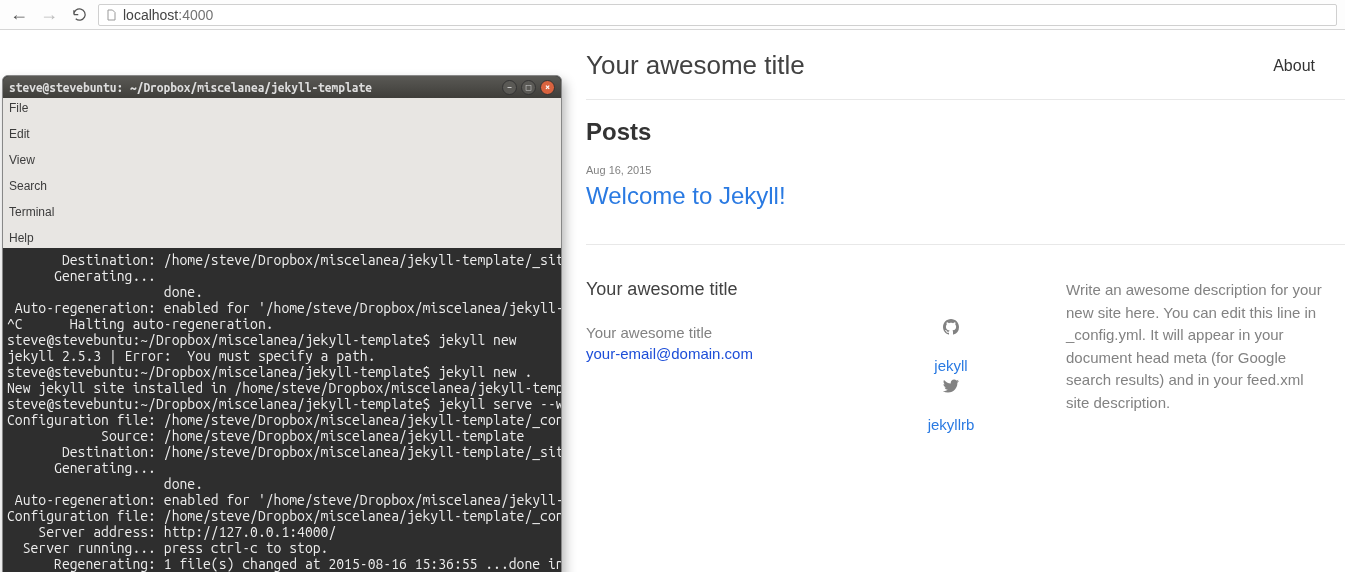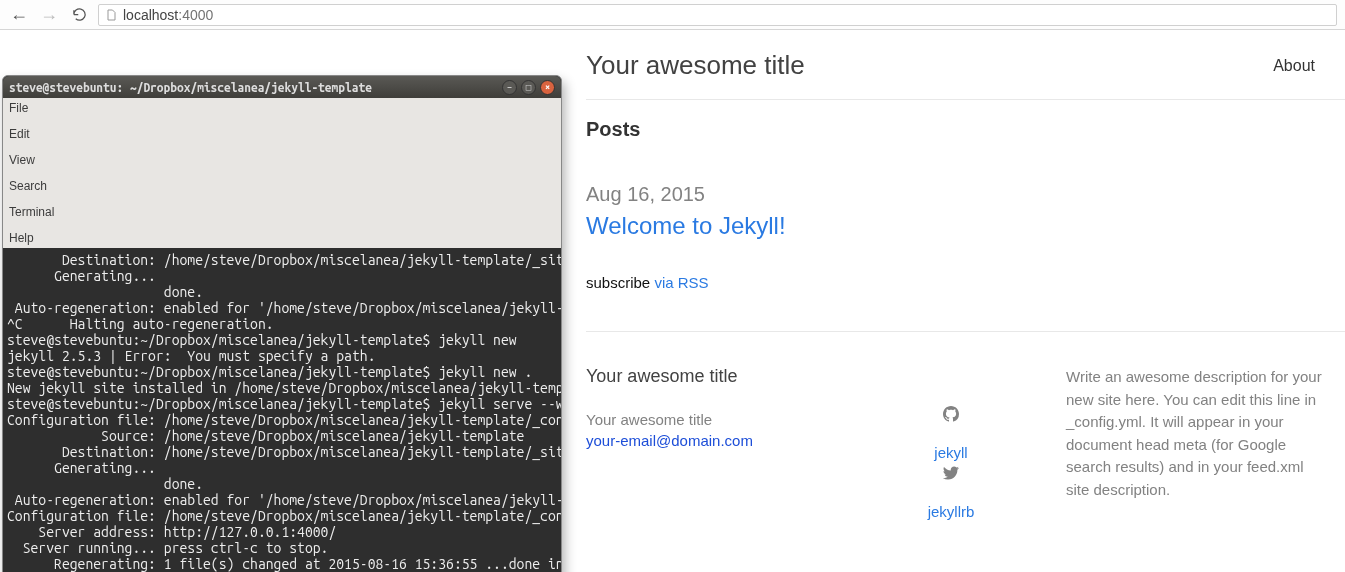--- a/index.html
+++ b/index.html
@@ -28,22 +28,22 @@
   .term-body { background: #2d0a24; background: #2d1b2e; background: #300a24; color: #eee; font-size: 14px; line-height: 16px; padding: 4px 4px 8px 4px; white-space: pre; overflow: hidden; min-height: 370px; }
   .term-cursor { display: inline-block; width: 7px; height: 14px; background: #eee; vertical-align: text-bottom; }
   
   .term-body { background: #2e2e2e; }
 
   
   .content { position: absolute; left: 586px; right: 0; top: 20px; bottom: 0; font-family: -apple-system, Helvetica, Arial, sans-serif; color: #333; }
   .site-header { display: flex; justify-content: space-between; align-items: center; border-bottom: 1px solid #e8e8e8; padding-bottom: 18px; margin-bottom: 18px; padding-right: 30px; }
   .site-title { font-size: 26px; font-weight: 400; color: #424242; }
   .nav-link { font-size: 16px; color: #333; cursor: pointer; }
-  .posts-h { font-size: 20px; margin-bottom: 42px; }
-  .post-date { color: #828282; font-size: 20px; margin-bottom: 6px; }
+  .posts-h { font-size: 24px; margin-bottom: 18px; }
+  .post-date { color: #828282; font-size: 11px; margin-bottom: 6px; }
   .post-link { color: #2a7ae2; font-size: 24px; margin-bottom: 34px; display: block; cursor: pointer; }
   .subscribe { font-size: 15px; color: #111; margin-bottom: 40px; }
   .subscribe a { color: #2a7ae2; cursor: pointer; }
 
   .footer { border-top: 1px solid #e8e8e8; padding-top: 34px; display: flex; gap: 40px; font-size: 15px; color: #828282; }
   .footer-col { flex: 0 0 auto; }
   .footer-col.contact { width: 250px; }
   .footer-col.social { width: 150px; }
   .footer-col.desc { flex: 1; padding-right: 20px; line-height: 1.5; }
   .footer-title2 { font-size: 18px; color: #424242; margin-bottom: 10px; font-weight: 400; }
@@ -119,23 +119,20 @@
   <div class="content">
     <div class="site-header">
       <div class="site-title">Your awesome title</div>
       <div class="nav-link">About</div>
     </div>
 
     <h2 class="posts-h">Posts</h2>
     <div class="post-date">Aug 16, 2015</div>
     <a class="post-link">Welcome to Jekyll!</a>
 
-    <div class="subscribe">
-      <span>subscribe </span><a>via RSS</a>
-    </div>
 
     <div class="footer">
       <div class="footer-col contact">
         <div class="footer-title2">Your awesome title</div>
         <div style="height:14px"></div>
         <div class="contact-name">Your awesome title</div>
         <a class="contact-email">your-email@domain.com</a>
       </div>
       <div class="footer-col social">
         <div style="height:40px"></div>

